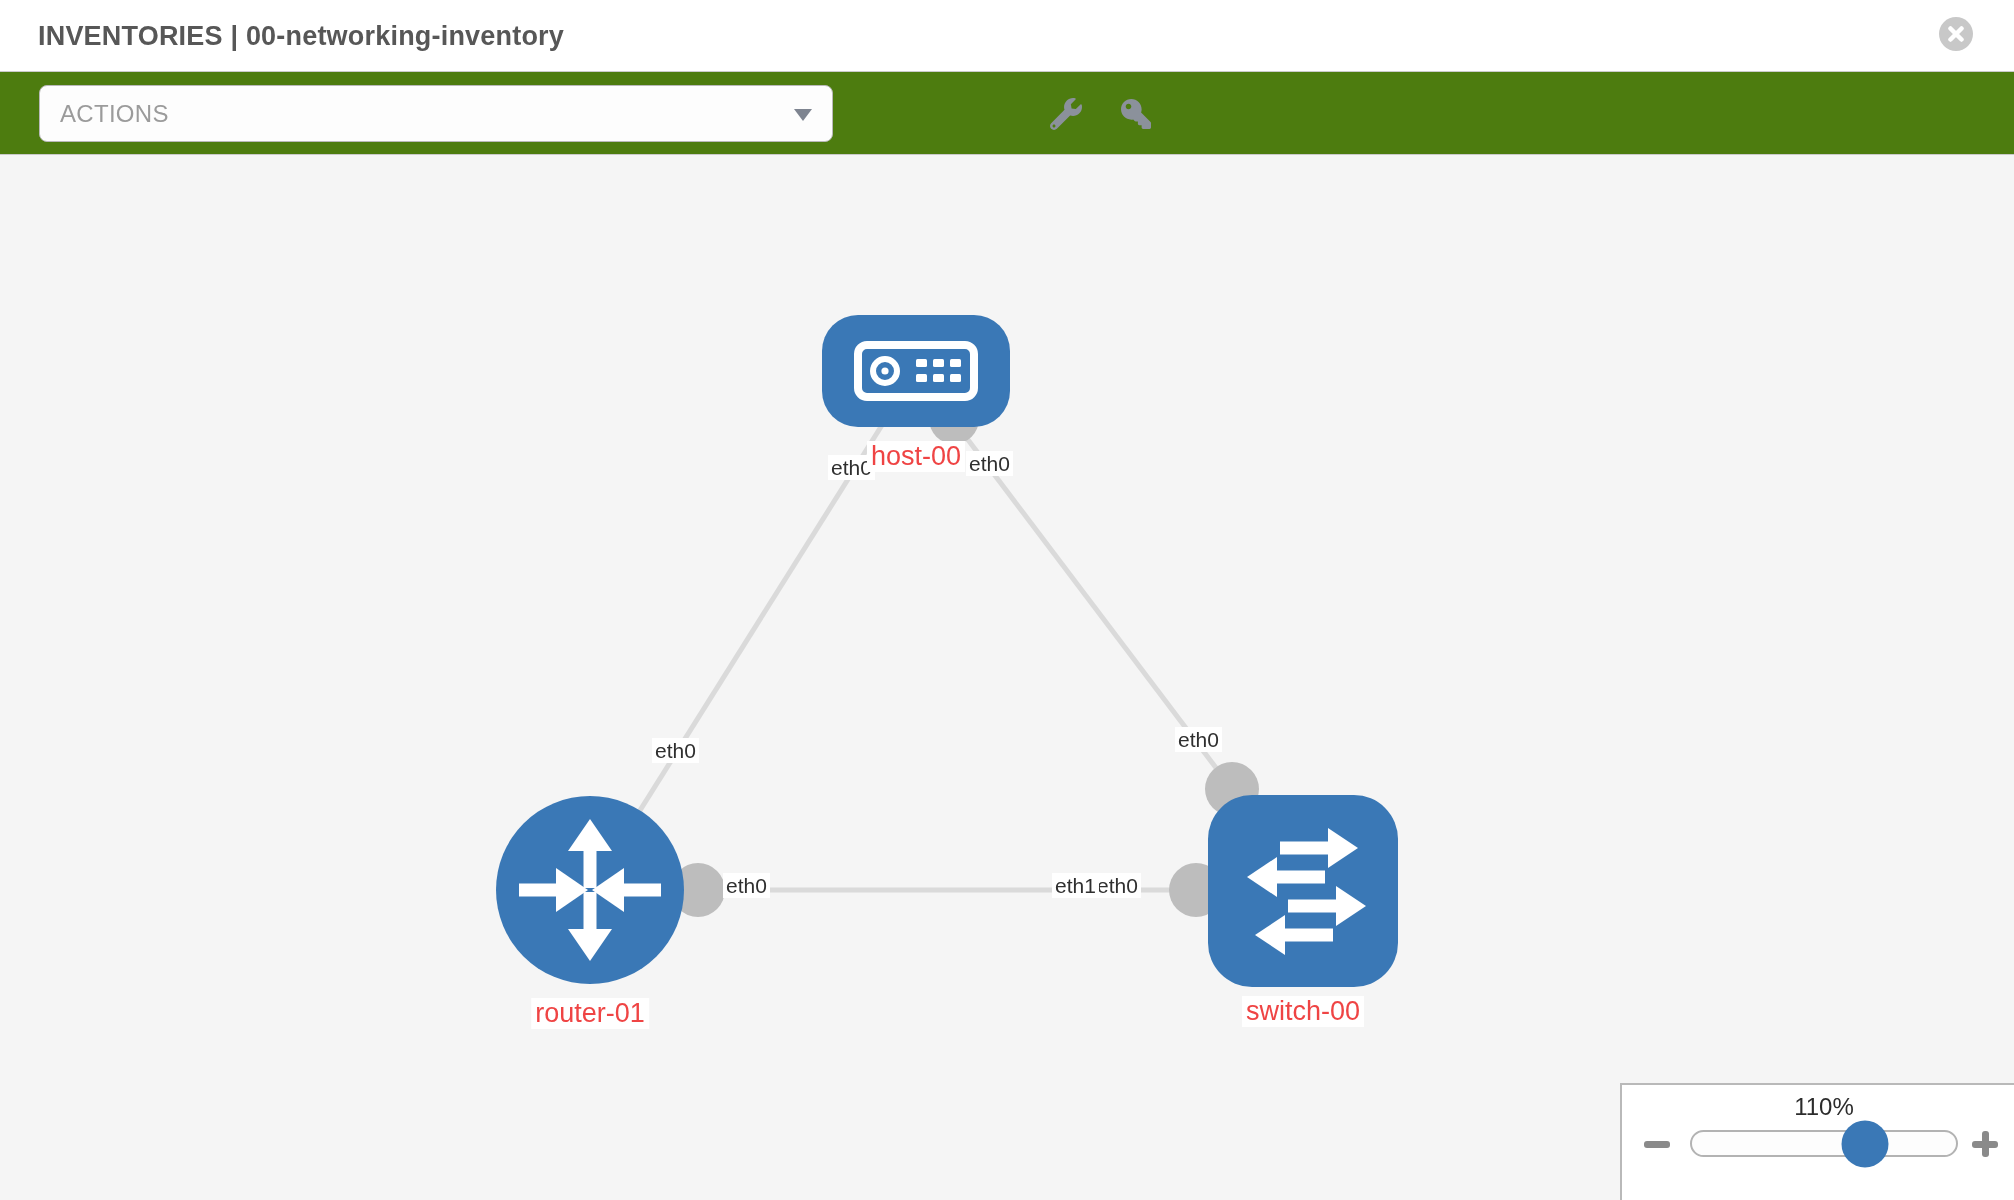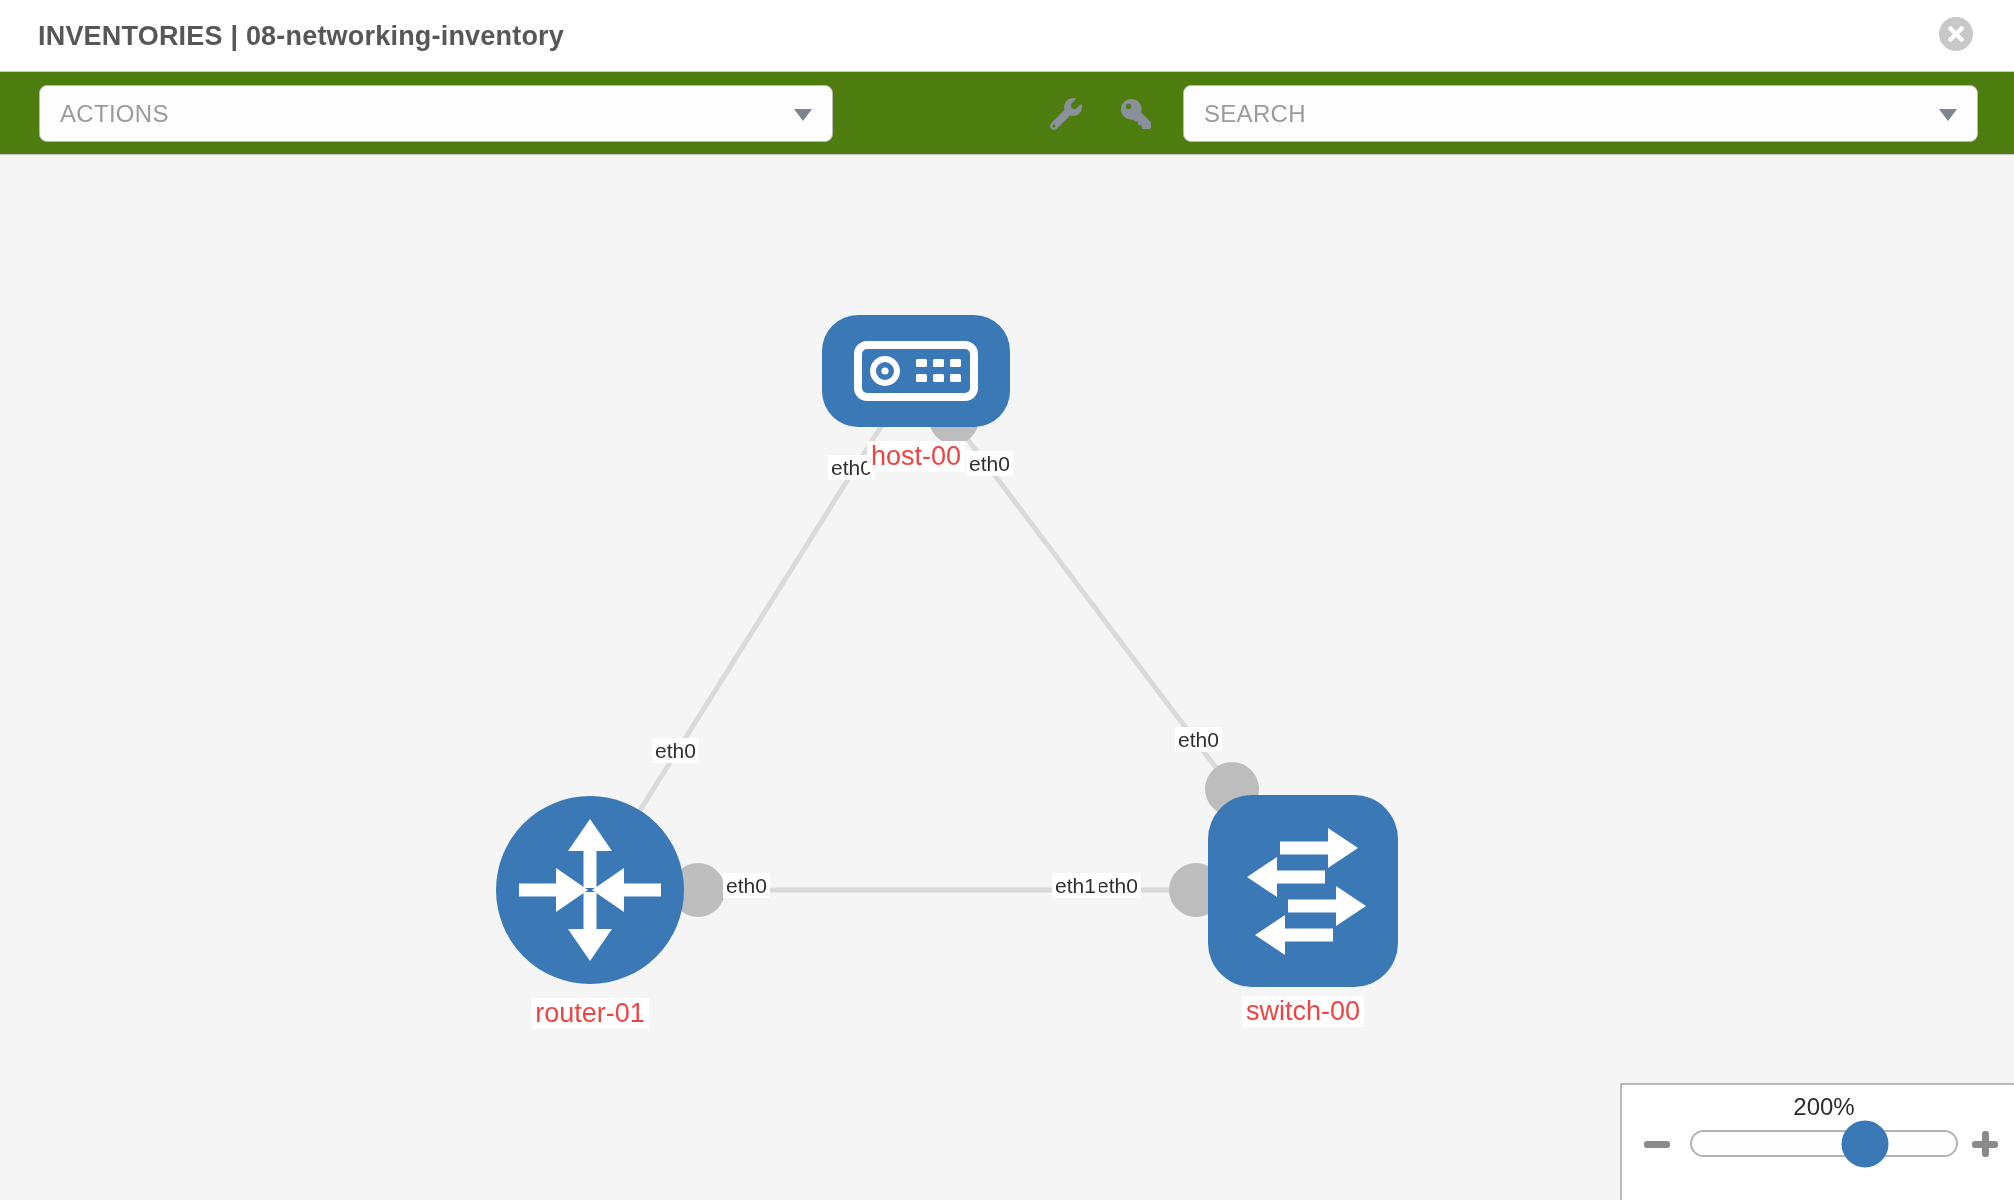--- a/index.html
+++ b/index.html
@@ -83,21 +83,21 @@
     position:absolute;left:173px;top:50%;width:47px;height:47px;border-radius:50%;
     background:#3a78b6;transform:translate(-50%,-50%);cursor:grab;
   }
 </style>
 </head>
 <body>
 
 <div class="root">
 
   <div class="header">
-    <div class="title">INVENTORIES | 08-networking-inventory</div>
+    <div class="title">INVENTORIES | 00-networking-inventory</div>
     <div class="close-btn">
       <svg width="16" height="16" viewBox="0 0 16 16">
         <line x1="2.5" y1="2.5" x2="13.5" y2="13.5" stroke="#ffffff" stroke-width="4.5" stroke-linecap="round"></line>
         <line x1="13.5" y1="2.5" x2="2.5" y2="13.5" stroke="#ffffff" stroke-width="4.5" stroke-linecap="round"></line>
       </svg>
     </div>
   </div>
 
   <div class="toolbar">
     <div class="select-box actions-box">
@@ -112,24 +112,20 @@
     </button>
 
     <button class="tool-btn key">
       <svg width="30" height="30" viewBox="0 0 512 512">
         <g transform="scale(-1,1) translate(-512,0)">
           <path fill="#8b919b" d="M512 176.001C512 273.203 433.202 352 336 352c-11.22 0-22.19-1.062-32.827-3.069l-24.012 27.014A23.999 23.999 0 0 1 261.223 384H224v40c0 13.255-10.745 24-24 24h-40v40c0 13.255-10.745 24-24 24H24c-13.255 0-24-10.745-24-24v-78.059c0-6.365 2.529-12.47 7.029-16.971l161.802-161.802C163.108 213.814 160 195.271 160 176 160 78.798 238.797.001 335.999 0 433.488-.001 512 78.511 512 176.001zM336 128c0 26.51 21.49 48 48 48s48-21.49 48-48-21.49-48-48-48-48 21.49-48 48z"></path>
         </g>
       </svg>
     </button>
 
-    <div class="select-box search-box">
-      <span class="sel-label">SEARCH</span>
-      <span class="caret"></span>
-    </div>
   </div>
 
   <div class="canvas">
     <svg width="2014" height="1045" viewBox="0 0 2014 1045">
 
       <line x1="916" y1="216" x2="590" y2="735" stroke="#dadada" stroke-width="5"></line>
       <line x1="916" y1="216" x2="1232" y2="634" stroke="#dadada" stroke-width="5"></line>
       <line x1="590" y1="735" x2="1196" y2="735" stroke="#dadada" stroke-width="5"></line>
 
       <circle cx="954" cy="264" r="25" fill="#bdbdbd"></circle>
@@ -188,21 +184,21 @@
     <span class="eth-label" style="left:723px;top:718px;">eth0</span>
     <span class="eth-label" style="left:1094px;top:718px;">eth0</span>
     <span class="eth-label on-top" style="left:1052px;top:718px;">eth1</span>
 
     <span class="node-label" style="left:916px;top:286px;">host-00</span>
     <span class="node-label" style="left:590px;top:843px;">router-01</span>
     <span class="node-label" style="left:1303px;top:841px;">switch-00</span>
   </div>
 
   <div class="zoom-panel">
-    <div class="zoom-level">200%</div>
+    <div class="zoom-level">110%</div>
     <button class="zoom-minus">
       <span class="hbar"></span>
     </button>
     <div class="zoom-track">
       <div class="zoom-handle"></div>
     </div>
     <button class="zoom-plus">
       <span class="hbar"></span>
       <span class="vbar"></span>
     </button>

